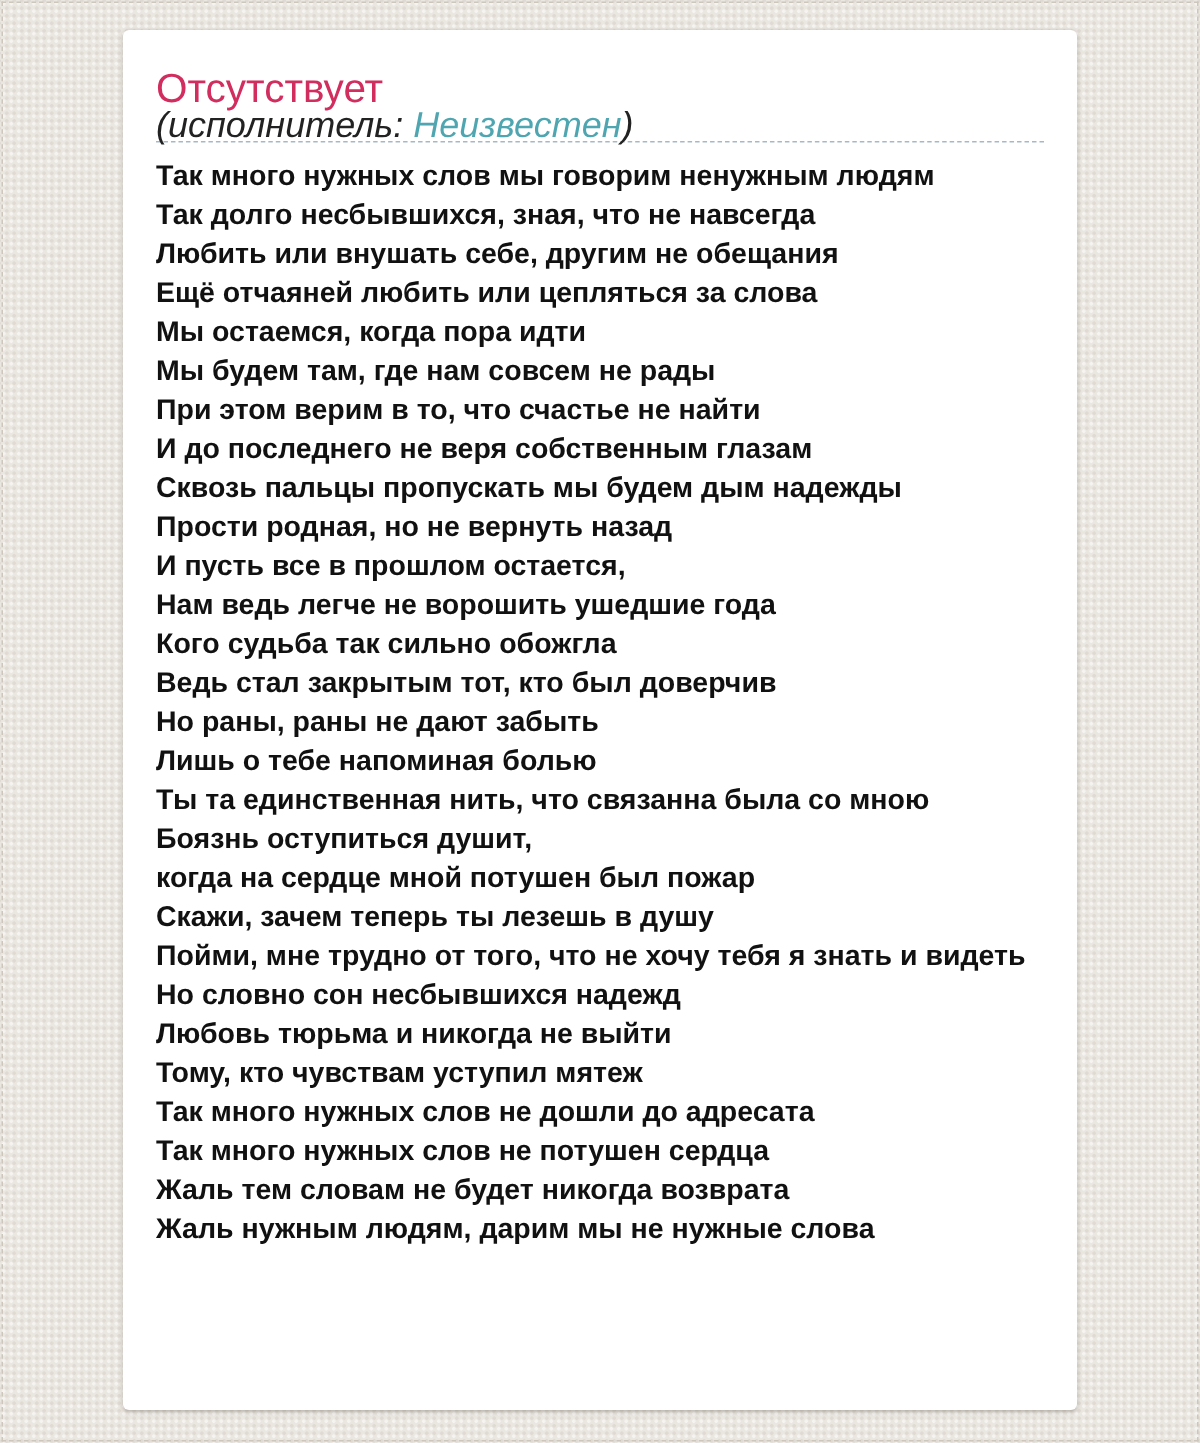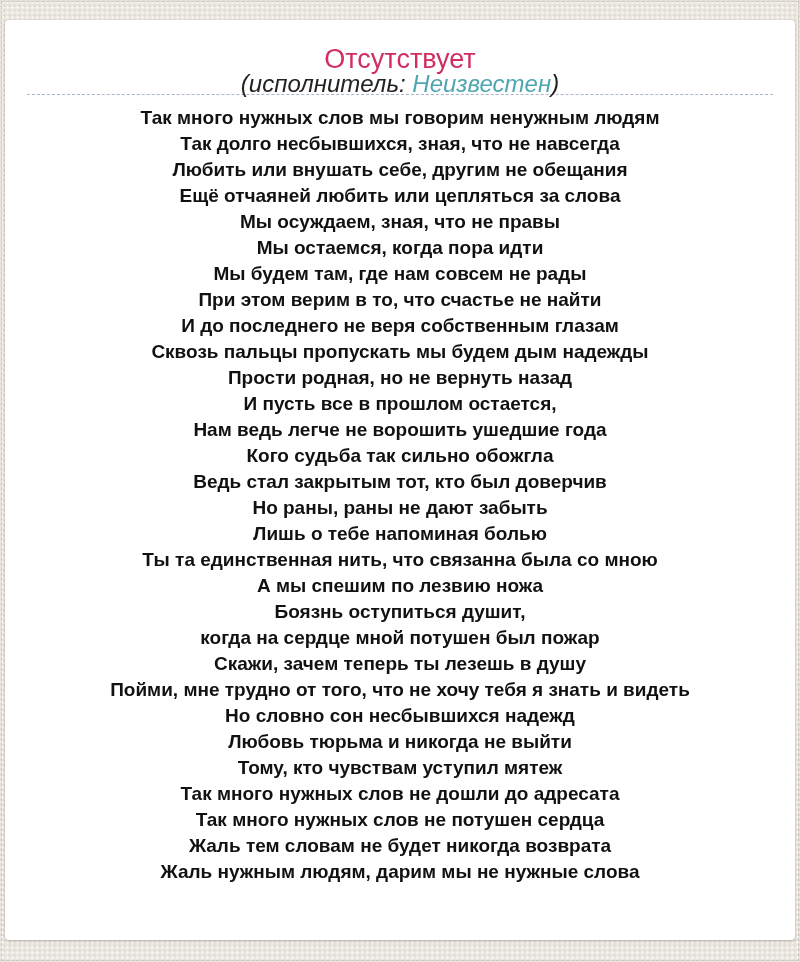--- a/index.html
+++ b/index.html
@@ -22,29 +22,28 @@
     overflow: hidden;
   }
   .page-border {
     position: absolute;
     inset: 1px;
     border: 1px dashed #ccc6bc;
     pointer-events: none;
   }
   .card {
     box-sizing: border-box;
-    width: 790px;
+    width: 636px;
     min-height: 920px;
     margin: 20px auto 22px auto;
     padding: 24px 22px 30px 22px;
     background: #ffffff;
     border-radius: 4px;
     box-shadow: 0 1px 3px rgba(90, 80, 70, 0.35);
     position: relative;
-    text-align: center;
   }
   .song-header {
     border-bottom: 1px dashed #a7b7c8;
   }
   h1.song-title {
     margin: 0;
     font-size: 27px;
     line-height: 30px;
     font-weight: 400;
     color: #d12d5e;
@@ -80,35 +79,33 @@
   <div class="song-header">
     <h1 class="song-title">Отсутствует</h1>
     <div class="artist-line"><span>(исполнитель: </span><a class="artist-link">Неизвестен</a><span>)</span></div>
   </div>
 
   <div class="lyrics">
       <div class="lyric-line">Так много нужных слов мы говорим ненужным людям</div>
       <div class="lyric-line">Так долго несбывшихся, зная, что не навсегда</div>
       <div class="lyric-line">Любить или внушать себе, другим не обещания</div>
       <div class="lyric-line">Ещё отчаяней любить или цепляться за слова</div>
-      <div class="lyric-line">Мы осуждаем, зная, что не правы</div>
       <div class="lyric-line">Мы остаемся, когда пора идти</div>
       <div class="lyric-line">Мы будем там, где нам совсем не рады</div>
       <div class="lyric-line">При этом верим в то, что счастье не найти</div>
       <div class="lyric-line">И до последнего не веря собственным глазам</div>
       <div class="lyric-line">Сквозь пальцы пропускать мы будем дым надежды</div>
       <div class="lyric-line">Прости родная, но не вернуть назад</div>
       <div class="lyric-line">И пусть все в прошлом остается,</div>
       <div class="lyric-line">Нам ведь легче не ворошить ушедшие года</div>
       <div class="lyric-line">Кого судьба так сильно обожгла</div>
       <div class="lyric-line">Ведь стал закрытым тот, кто был доверчив</div>
       <div class="lyric-line">Но раны, раны не дают забыть</div>
       <div class="lyric-line">Лишь о тебе напоминая болью</div>
       <div class="lyric-line">Ты та единственная нить, что связанна была со мною</div>
-      <div class="lyric-line">А мы спешим по лезвию ножа</div>
       <div class="lyric-line">Боязнь оступиться душит,</div>
       <div class="lyric-line">когда на сердце мной потушен был пожар</div>
       <div class="lyric-line">Скажи, зачем теперь ты лезешь в душу</div>
       <div class="lyric-line">Пойми, мне трудно от того, что не хочу тебя я знать и видеть</div>
       <div class="lyric-line">Но словно сон несбывшихся надежд</div>
       <div class="lyric-line">Любовь тюрьма и никогда не выйти</div>
       <div class="lyric-line">Тому, кто чувствам уступил мятеж</div>
       <div class="lyric-line">Так много нужных слов не дошли до адресата</div>
       <div class="lyric-line">Так много нужных слов не потушен сердца</div>
       <div class="lyric-line">Жаль тем словам не будет никогда возврата</div>

